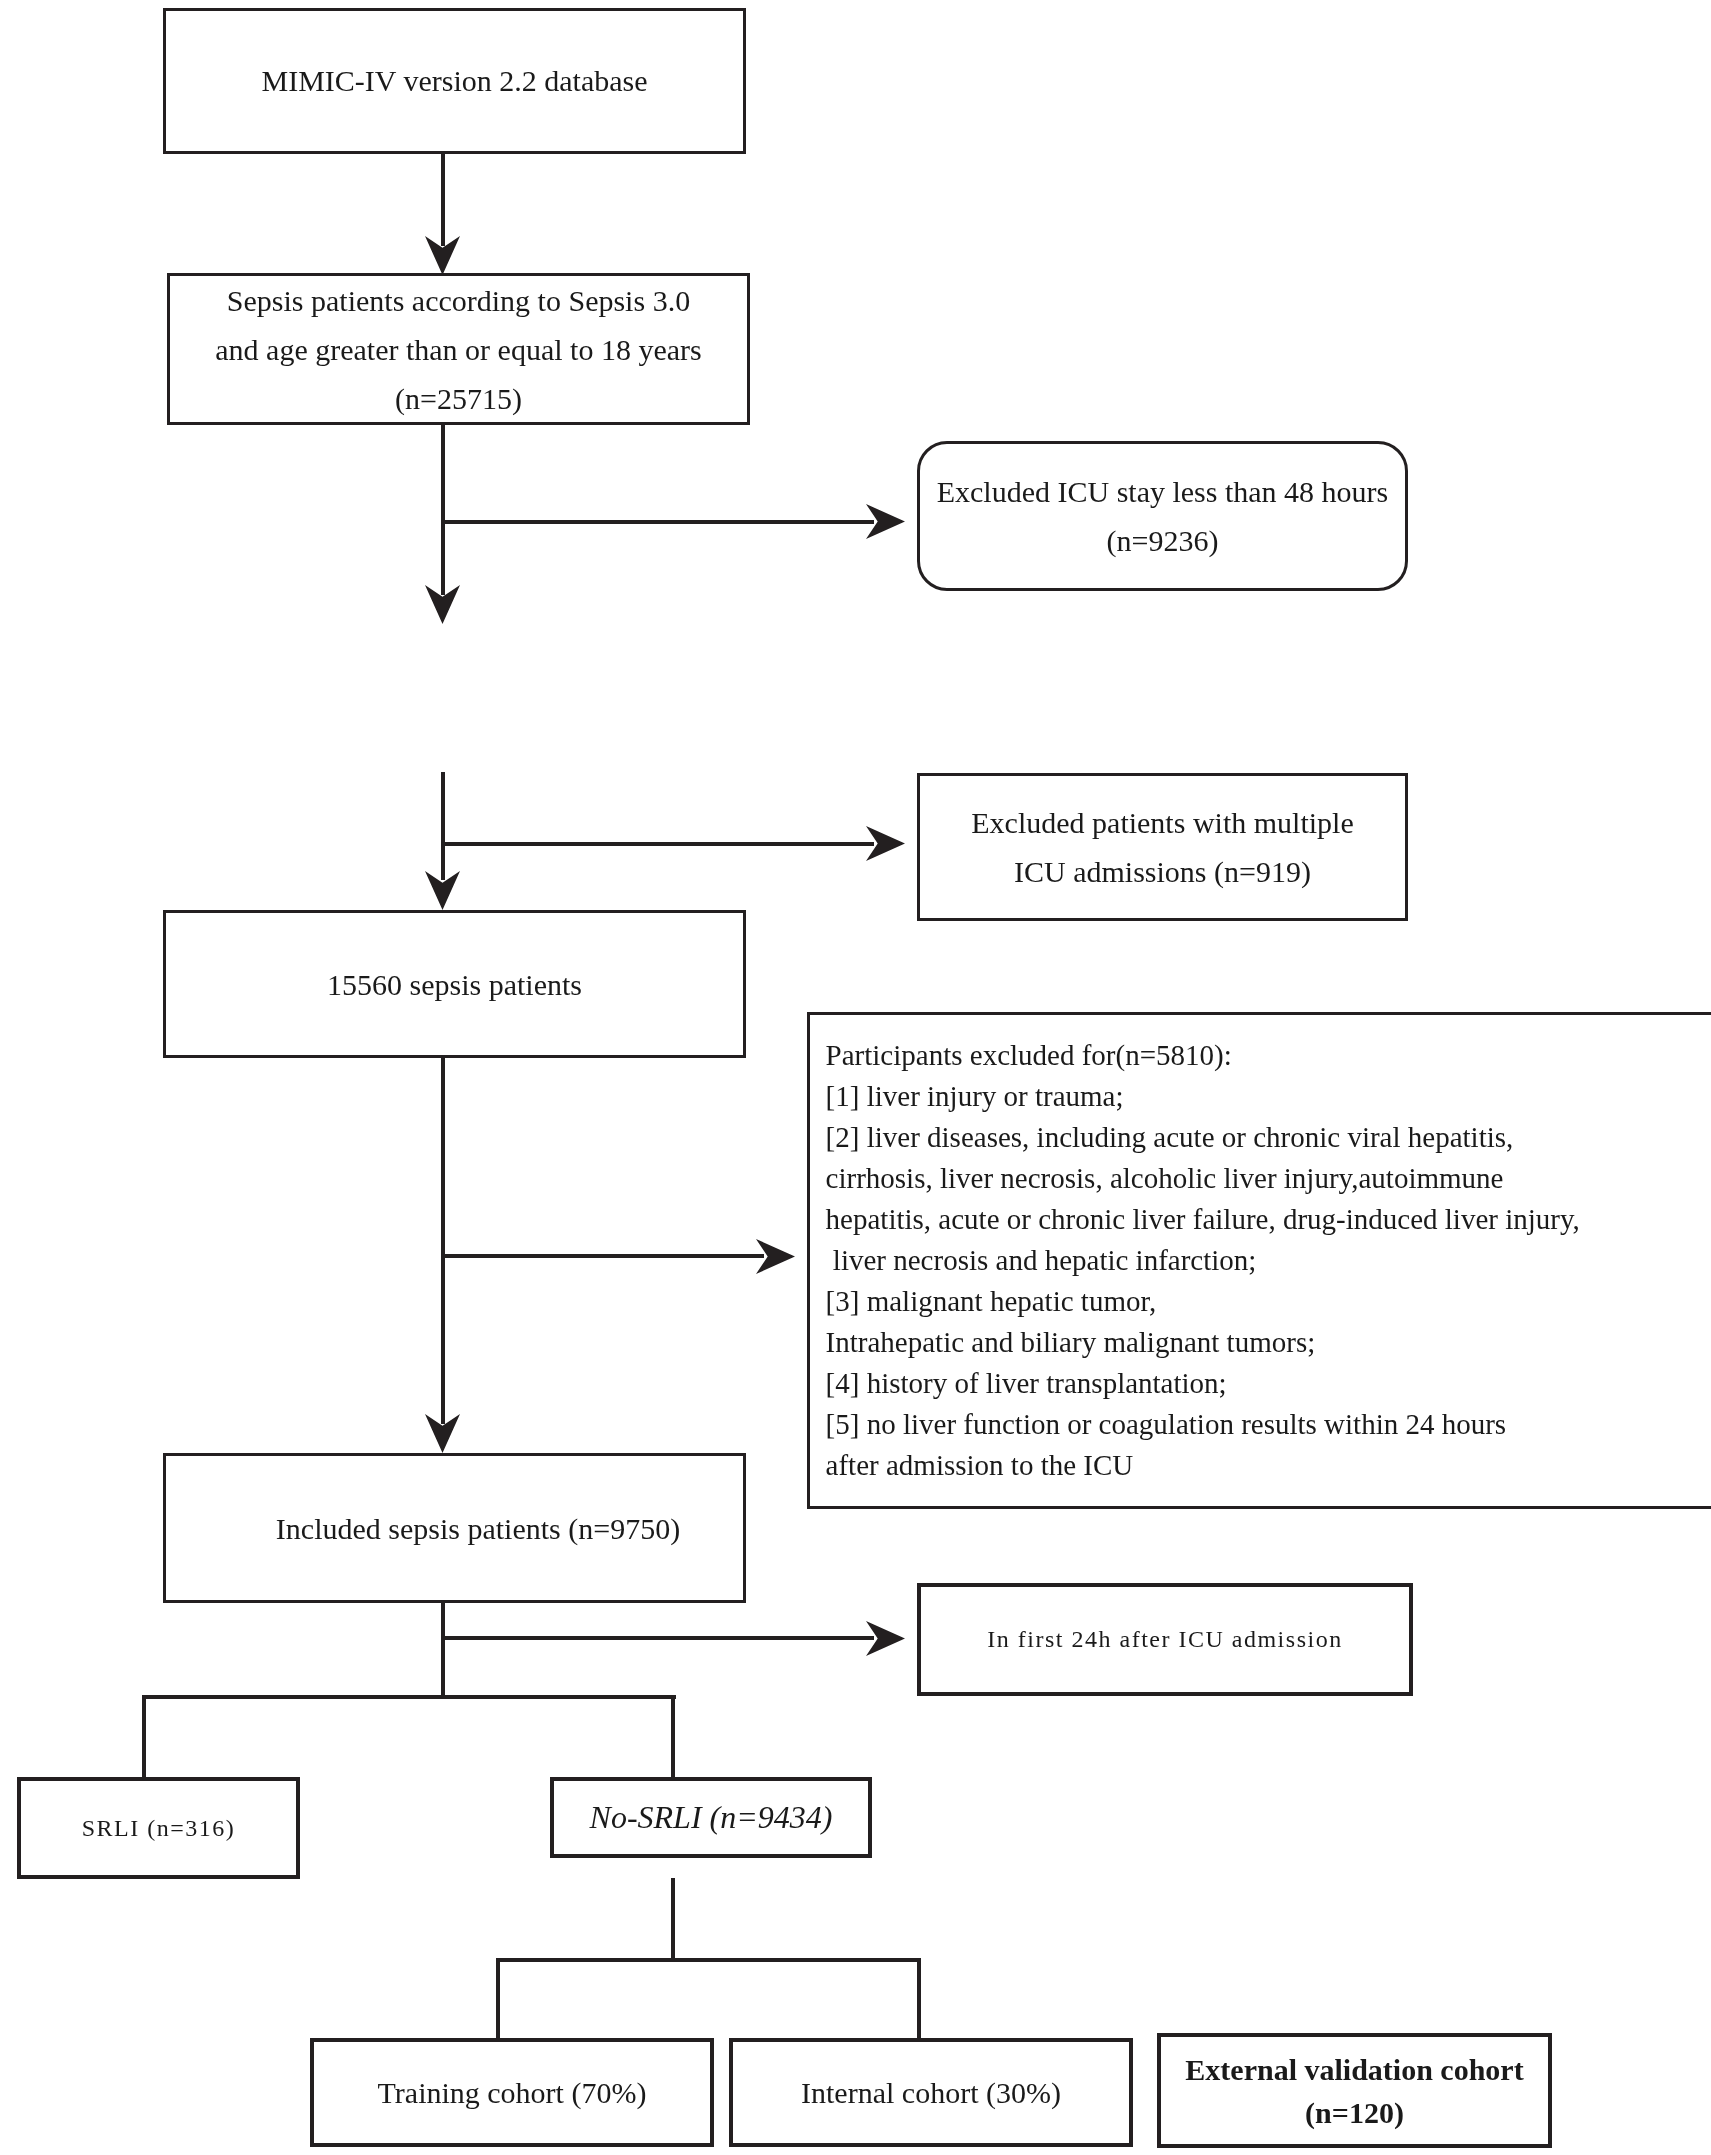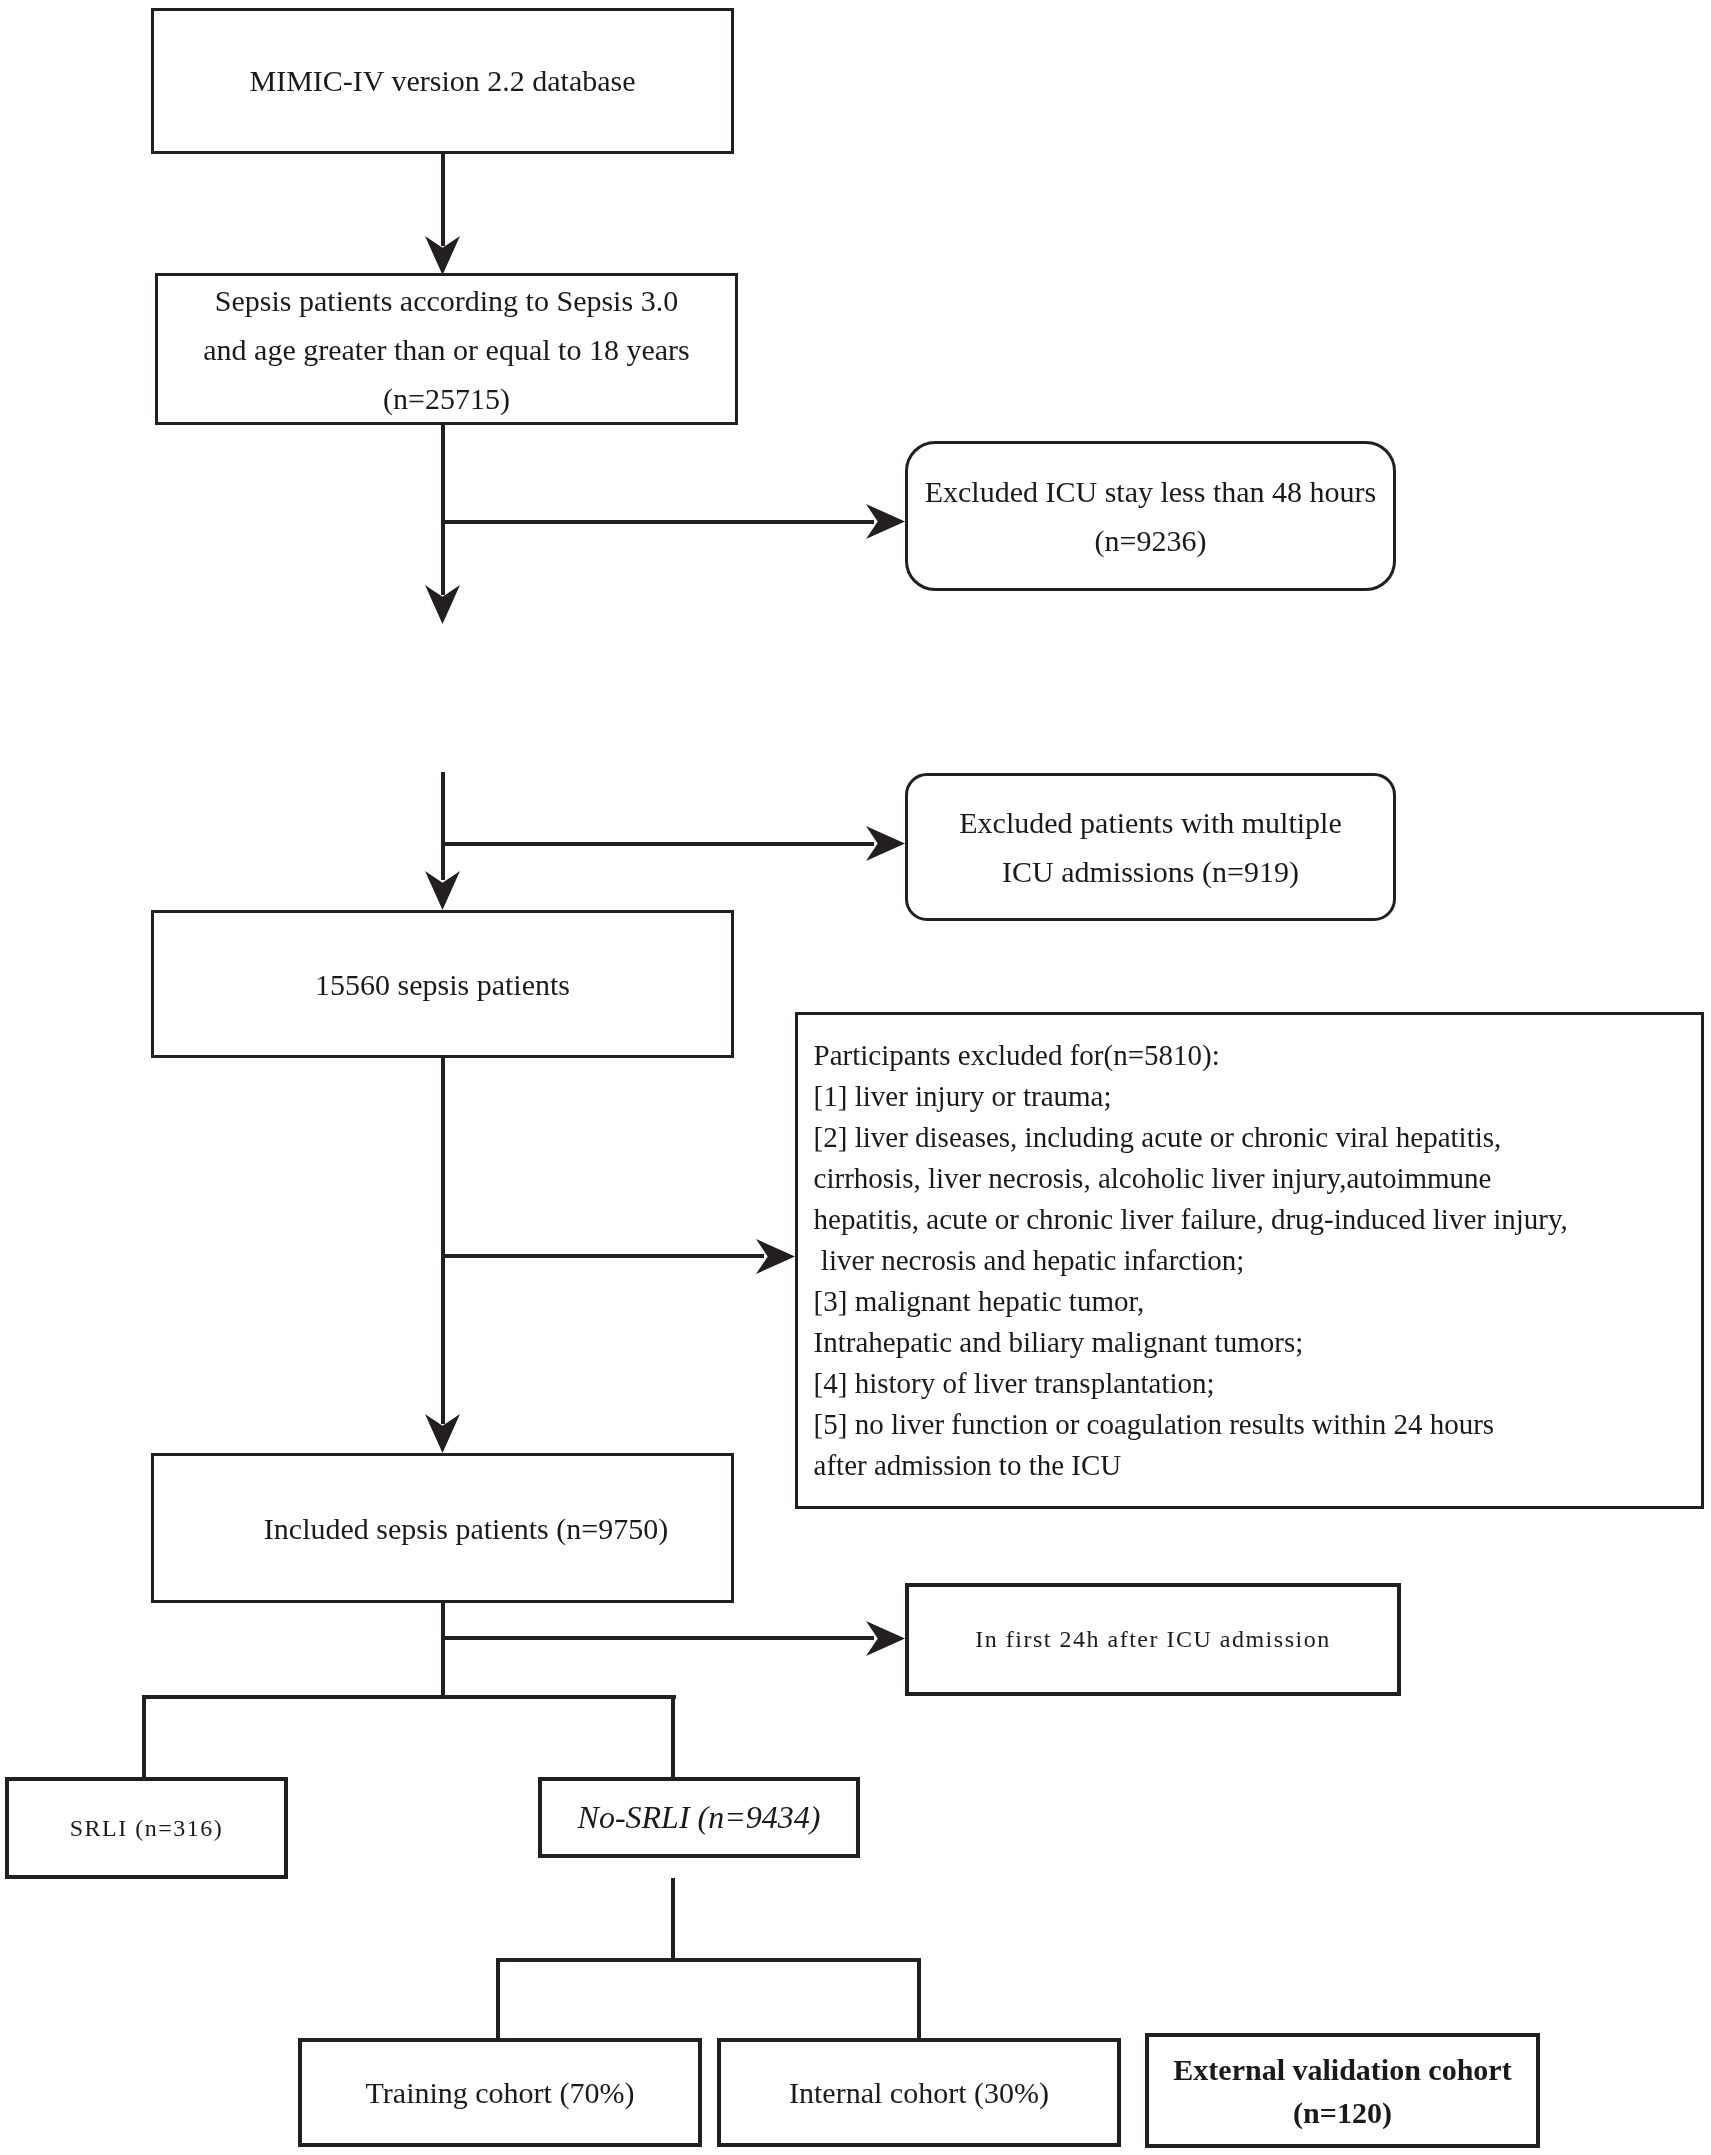--- a/index.html
+++ b/index.html
@@ -20,20 +20,21 @@
     box-sizing: border-box;
     border: 3.9px solid #231f20;
     background: #ffffff;
     display: flex;
     align-items: center;
     justify-content: center;
     text-align: center;
     white-space: pre-line;
     font-size: 30px;
     line-height: 49px;
+    margin-left: 12px;
   }
   .box.thick { border-width: 4.9px; }
   .box.big-excl {
     align-items: flex-start;
     justify-content: flex-start;
     text-align: left;
     padding: 19.5px 15.6px;
     font-size: 29px;
     line-height: 41px;
   }
@@ -68,21 +69,21 @@
   <div class="box" style="left:151px; top:7.8px; width:583px; height:146px;">MIMIC-IV version 2.2 database</div>
 
   <div class="box" style="left:155px; top:273px; width:583px; height:152px;">Sepsis patients according to Sepsis 3.0
 and age greater than or equal to 18 years
 (n=25715)</div>
 
   <div class="box" style="left:905px; top:441px; width:491px; height:150px;border-radius:30px;">Excluded ICU stay less than 48 hours
 (n=9236)</div>
 
 
-  <div class="box" style="left:905px; top:773px; width:491px; height:148px;border-radius:22px;">Excluded patients with multiple
+  <div class="box" style="left:905px; top:773px; width:491px; height:148px;">Excluded patients with multiple
 ICU admissions (n=919)</div>
 
   <div class="box" style="left:151px; top:910px; width:583px; height:148px;">15560 sepsis patients</div>
 
   <div class="box big-excl" style="left:795px; top:1012px; width:909px; height:497px;">Participants excluded for(n=5810):
 [1] liver injury or trauma;
 [2] liver diseases, including acute or chronic viral hepatitis,
 cirrhosis, liver necrosis, alcoholic liver injury,autoimmune
 hepatitis, acute or chronic liver failure, drug-induced liver injury,
 &nbsp;liver necrosis and hepatic infarction;

